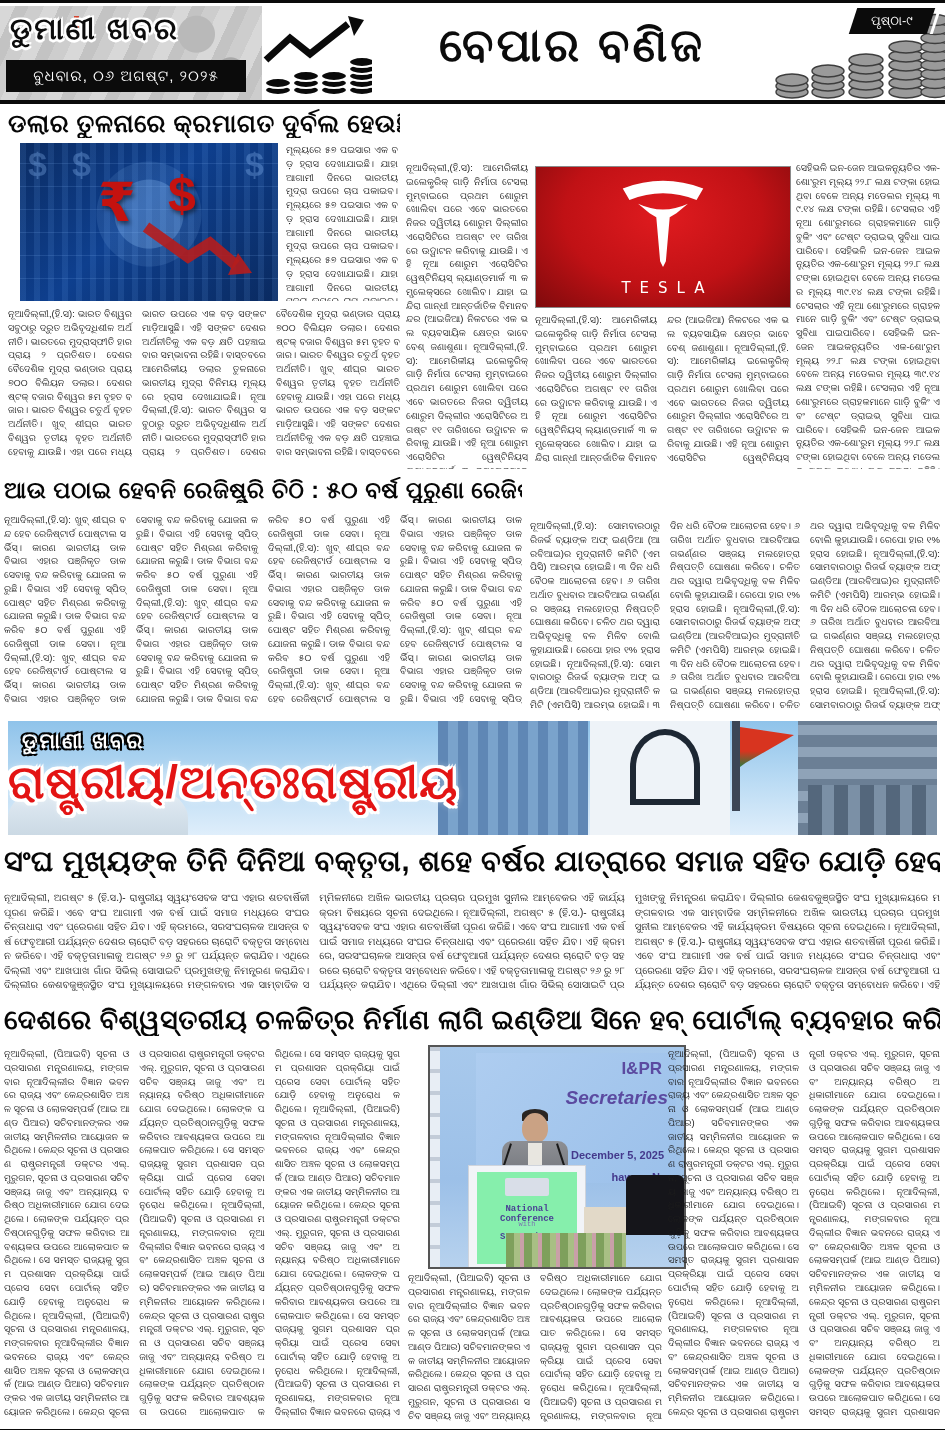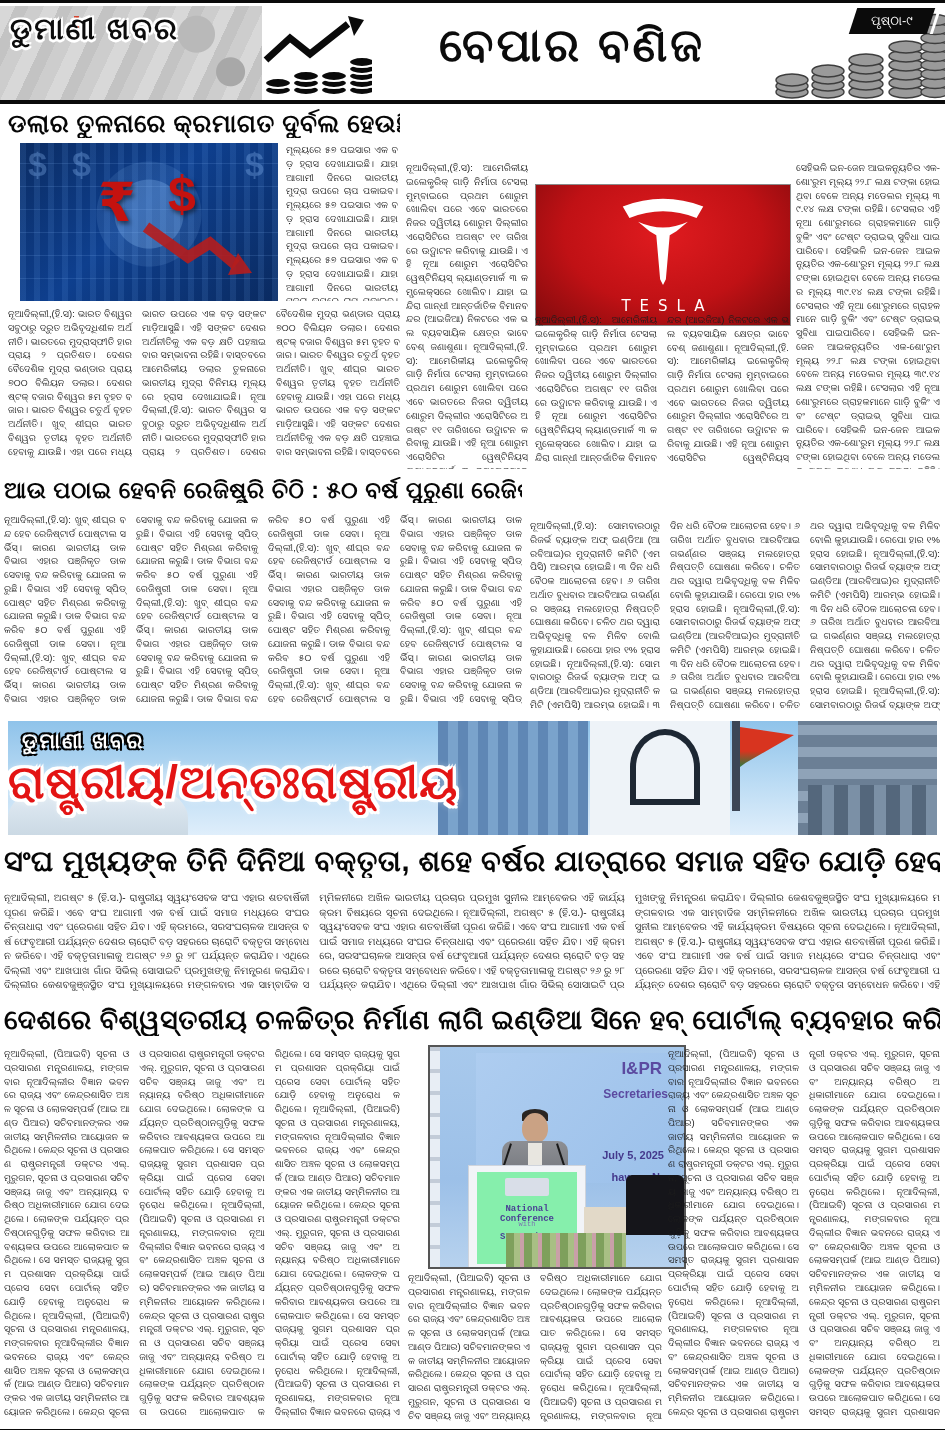--- a/index.html
+++ b/index.html
@@ -45,21 +45,21 @@
       linear-gradient(135deg,#0b2c63 0%,#0e3f8e 45%,#0a2a60 100%);}
   .currency-grid{position:absolute;inset:0;
     background:
       radial-gradient(circle at 50% 45%, rgba(150,200,255,.35) 0 34px, rgba(150,200,255,.12) 35px 52px, transparent 53px),
       repeating-linear-gradient(0deg, transparent 0 22px, rgba(140,190,255,.15) 22px 23px);}
   .cur-sym{position:absolute;font-weight:bold;color:#c4120f;text-shadow:2px 3px 4px rgba(0,0,0,.5);}
   .cur-watermark{position:absolute;font-weight:bold;color:rgba(150,195,255,.30);}
   .cur-arrow{position:absolute;left:120px;top:74px;width:120px;height:74px;}
 
   
-  .tesla-box{position:absolute;left:535px;top:181px;width:254px;height:140px;border:1px solid #8a8a8a;
+  .tesla-box{position:absolute;left:535px;top:163px;width:254px;height:140px;border:1px solid #8a8a8a;
     background:radial-gradient(ellipse at 50% 35%, #e01b1f 0%, #c01115 55%, #7e0a0c 100%);}
   .tesla-T{position:absolute;left:50%;top:8px;transform:translateX(-50%);}
   .tesla-word{position:absolute;left:0;right:0;bottom:10px;text-align:center;color:#fff;
     font-family:"DejaVu Sans",sans-serif;font-size:15px;letter-spacing:9px;text-indent:9px;}
 
   
   .banner{position:absolute;left:8px;top:718px;width:929px;height:114px;overflow:hidden;
     background:linear-gradient(180deg,#8fc3ea 0%,#bcdcf4 55%,#dfeefb 100%);}
   .bnr-block{position:absolute;}
   .banner-logo{position:absolute;left:14px;top:8px;font-size:21px;font-weight:bold;color:#fff;letter-spacing:2px;
@@ -68,21 +68,21 @@
     text-shadow:-3px -3px 0 #fff,3px -3px 0 #fff,-3px 3px 0 #fff,3px 3px 0 #fff,0 -3px 0 #fff,0 3px 0 #fff,-3px 0 0 #fff,3px 0 0 #fff,0 0 8px #fff;}
 
   
   .conf-photo{position:absolute;left:428px;top:1042px;width:254px;height:220px;border:2px solid #555;
     background:linear-gradient(180deg,#a8c9ec 0%,#9cc0e8 60%,#b7d2ee 100%);overflow:hidden;}
   .conf-stripe{position:absolute;left:0;top:0;width:10px;height:100%;
     background:repeating-linear-gradient(0deg,#e8eef5 0 18px,#c3ccd8 18px 22px);}
   .conf-screen{position:absolute;left:46px;top:6px;width:200px;height:130px;
     background:linear-gradient(135deg,#aecdf0 0%,#9bc0ea 100%);}
   .conf-iandpr{position:absolute;right:14px;top:6px;font-size:17px;font-weight:bold;color:#5b4aa0;}
-  .conf-sec{position:absolute;right:8px;top:34px;font-size:12px;font-weight:bold;color:#5b4aa0;}
+  .conf-sec{position:absolute;right:8px;top:34px;font-size:19px;font-weight:bold;color:#5b4aa0;font-style:italic;}
   .conf-date{position:absolute;right:12px;top:96px;font-size:11px;font-weight:bold;color:#44398c;}
   .conf-venue{position:absolute;right:10px;top:118px;font-size:11px;font-weight:bold;color:#44398c;}
   .speaker-head{position:absolute;left:92px;top:66px;width:26px;height:30px;border-radius:50% 50% 46% 46%;background:#caa284;}
   .speaker-hair{position:absolute;left:92px;top:62px;width:26px;height:12px;border-radius:50% 50% 0 0;background:#2a2522;}
   .speaker-body{position:absolute;left:72px;top:94px;width:66px;height:40px;border-radius:10px 10px 0 0;
     background:linear-gradient(180deg,#8d8f94 0%,#72757b 100%);}
   .speaker-shirt{position:absolute;left:98px;top:96px;width:14px;height:22px;background:#e8e6e0;}
   .podium{position:absolute;left:38px;top:118px;width:116px;height:102px;background:#f2f4f8;border:1px solid #cfd4dc;}
   .podium-panel{position:absolute;left:8px;top:6px;width:100px;height:92px;background:#86efac;font-family:Liberation Mono, monospace;}
   .podium-emblem{position:absolute;left:28px;top:6px;width:44px;height:18px;background:#d9dee8;border-radius:2px;}
@@ -100,20 +100,23 @@
 </style>
 </head>
 <body>
 
 <div class="page">
 
   <div class="header">
     <div class="masthead-left">
       <div class="paper-accent"></div>
       <div class="paper-name">ଡୁମାଣୀ ଖବର</div>
+      <div class="date-strip">
+        <span>ବୁଧବାର, ୦୬ ଅଗଷ୍ଟ, ୨୦୨୫</span>
+      </div>
     </div>
 
     <svg class="chart-coins" viewBox="0 0 110 82">
       <polyline points="4,46 28,24 48,40 86,10" fill="none" stroke="#0a0a0a" stroke-width="7"></polyline>
       <polygon points="86,2 102,6 92,22" fill="#0a0a0a"></polygon>
       <g fill="#0a0a0a" stroke="#fff" stroke-width="2">
         <ellipse cx="16" cy="76" rx="13" ry="5"></ellipse>
           <ellipse cx="16" cy="69" rx="13" ry="5"></ellipse>
         <ellipse cx="44" cy="76" rx="13" ry="5"></ellipse>
           <ellipse cx="44" cy="69" rx="13" ry="5"></ellipse>
@@ -231,21 +234,21 @@
   <div class="body-text cols-3" style="left:4px;top:888px;width:936px;height:106px;font-size:10px;">ନୂଆଦିଲ୍ଲୀ, ଅଗଷ୍ଟ ୫ (ହି.ସ.)- ରାଷ୍ଟ୍ରୀୟ ସ୍ୱୟଂସେବକ ସଂଘ ଏହାର ଶତବାର୍ଷିକୀ ପୂରଣ କରିଛି। ଏବେ ସଂଘ ଆଗାମୀ ଏକ ବର୍ଷ ପାଇଁ ସମାଜ ମଧ୍ୟରେ ସଂଘର ଚିନ୍ତାଧାରା ଏବଂ ପ୍ରେରଣା ସହିତ ଯିବ। ଏହି କ୍ରମରେ, ସରସଂଘଚାଳକ ଆସନ୍ତା ବର୍ଷ ଫେବୃଆରୀ ପର୍ଯ୍ୟନ୍ତ ଦେଶର ଚାରୋଟି ବଡ଼ ସହରରେ ଚାରୋଟି ବକ୍ତୃତା ସମ୍ବୋଧନ କରିବେ। ଏହି ବକ୍ତୃତାମାଳାକୁ ଅଗଷ୍ଟ ୨୬ ରୁ ୨୮ ପର୍ଯ୍ୟନ୍ତ କରାଯିବ। ଏଥିରେ ଦିଲ୍ଲୀ ଏବଂ ଆଖପାଖ ଗାଁର ସିଭିଲ୍ ସୋସାଇଟି ପ୍ରମୁଖଙ୍କୁ ନିମନ୍ତ୍ରଣ କରାଯିବ। ଦିଲ୍ଲୀର କେଶବକୁଞ୍ଜସ୍ଥିତ ସଂଘ ମୁଖ୍ୟାଳୟରେ ମଙ୍ଗଳବାର ଏକ ସାମ୍ବାଦିକ ସମ୍ମିଳନୀରେ ଅଖିଳ ଭାରତୀୟ ପ୍ରଚାର ପ୍ରମୁଖ ସୁନୀଲ ଆମ୍ବେକର ଏହି କାର୍ଯ୍ୟକ୍ରମ ବିଷୟରେ ସୂଚନା ଦେଇଥିଲେ। ନୂଆଦିଲ୍ଲୀ, ଅଗଷ୍ଟ ୫ (ହି.ସ.)- ରାଷ୍ଟ୍ରୀୟ ସ୍ୱୟଂସେବକ ସଂଘ ଏହାର ଶତବାର୍ଷିକୀ ପୂରଣ କରିଛି। ଏବେ ସଂଘ ଆଗାମୀ ଏକ ବର୍ଷ ପାଇଁ ସମାଜ ମଧ୍ୟରେ ସଂଘର ଚିନ୍ତାଧାରା ଏବଂ ପ୍ରେରଣା ସହିତ ଯିବ। ଏହି କ୍ରମରେ, ସରସଂଘଚାଳକ ଆସନ୍ତା ବର୍ଷ ଫେବୃଆରୀ ପର୍ଯ୍ୟନ୍ତ ଦେଶର ଚାରୋଟି ବଡ଼ ସହରରେ ଚାରୋଟି ବକ୍ତୃତା ସମ୍ବୋଧନ କରିବେ। ଏହି ବକ୍ତୃତାମାଳାକୁ ଅଗଷ୍ଟ ୨୬ ରୁ ୨୮ ପର୍ଯ୍ୟନ୍ତ କରାଯିବ। ଏଥିରେ ଦିଲ୍ଲୀ ଏବଂ ଆଖପାଖ ଗାଁର ସିଭିଲ୍ ସୋସାଇଟି ପ୍ରମୁଖଙ୍କୁ ନିମନ୍ତ୍ରଣ କରାଯିବ। ଦିଲ୍ଲୀର କେଶବକୁଞ୍ଜସ୍ଥିତ ସଂଘ ମୁଖ୍ୟାଳୟରେ ମଙ୍ଗଳବାର ଏକ ସାମ୍ବାଦିକ ସମ୍ମିଳନୀରେ ଅଖିଳ ଭାରତୀୟ ପ୍ରଚାର ପ୍ରମୁଖ ସୁନୀଲ ଆମ୍ବେକର ଏହି କାର୍ଯ୍ୟକ୍ରମ ବିଷୟରେ ସୂଚନା ଦେଇଥିଲେ। ନୂଆଦିଲ୍ଲୀ, ଅଗଷ୍ଟ ୫ (ହି.ସ.)- ରାଷ୍ଟ୍ରୀୟ ସ୍ୱୟଂସେବକ ସଂଘ ଏହାର ଶତବାର୍ଷିକୀ ପୂରଣ କରିଛି। ଏବେ ସଂଘ ଆଗାମୀ ଏକ ବର୍ଷ ପାଇଁ ସମାଜ ମଧ୍ୟରେ ସଂଘର ଚିନ୍ତାଧାରା ଏବଂ ପ୍ରେରଣା ସହିତ ଯିବ। ଏହି କ୍ରମରେ, ସରସଂଘଚାଳକ ଆସନ୍ତା ବର୍ଷ ଫେବୃଆରୀ ପର୍ଯ୍ୟନ୍ତ ଦେଶର ଚାରୋଟି ବଡ଼ ସହରରେ ଚାରୋଟି ବକ୍ତୃତା ସମ୍ବୋଧନ କରିବେ। ଏହି ବକ୍ତୃତାମାଳାକୁ ଅଗଷ୍ଟ ୨୬ ରୁ ୨୮ ପର୍ଯ୍ୟନ୍ତ କରାଯିବ। ଏଥିରେ ଦିଲ୍ଲୀ ଏବଂ ଆଖପାଖ ଗାଁର ସିଭିଲ୍ ସୋସାଇଟି ପ୍ରମୁଖଙ୍କୁ ନିମନ୍ତ୍ରଣ କରାଯିବ। ଦିଲ୍ଲୀର କେଶବକୁଞ୍ଜସ୍ଥିତ ସଂଘ ମୁଖ୍ୟାଳୟରେ ମଙ୍ଗଳବାର ଏକ ସାମ୍ବାଦିକ ସମ୍ମିଳନୀରେ ଅଖିଳ ଭାରତୀୟ ପ୍ରଚାର ପ୍ରମୁଖ ସୁନୀଲ ଆମ୍ବେକର ଏହି କାର୍ଯ୍ୟକ୍ରମ ବିଷୟରେ ସୂଚନା ଦେଇଥିଲେ। ନୂଆଦିଲ୍ଲୀ, ଅଗଷ୍ଟ ୫ (ହି.ସ.)- ରାଷ୍ଟ୍ରୀୟ ସ୍ୱୟଂସେବକ ସଂଘ ଏହାର ଶତବାର୍ଷିକୀ ପୂରଣ କରିଛି। ଏବେ ସଂଘ ଆଗାମୀ ଏକ ବର୍ଷ ପାଇଁ ସମାଜ ମଧ୍ୟରେ ସଂଘର ଚିନ୍ତାଧାରା ଏବଂ ପ୍ରେରଣା ସହିତ ଯିବ। ଏହି କ୍ରମରେ, ସରସଂଘଚାଳକ ଆସନ୍ତା ବର୍ଷ ଫେବୃଆରୀ ପର୍ଯ୍ୟନ୍ତ ଦେଶର ଚାରୋଟି ବଡ଼ ସହରରେ ଚାରୋଟି ବକ୍ତୃତା ସମ୍ବୋଧନ କରିବେ। ଏହି ବକ୍ତୃତାମାଳାକୁ ଅଗଷ୍ଟ ୨୬ ରୁ ୨୮ ପର୍ଯ୍ୟନ୍ତ କରାଯିବ। ଏଥିରେ ଦିଲ୍ଲୀ ଏବଂ ଆଖପାଖ ଗାଁର ସିଭିଲ୍ ସୋସାଇଟି ପ୍ରମୁଖଙ୍କୁ ନିମନ୍ତ୍ରଣ କରାଯିବ। ଦିଲ୍ଲୀର କେଶବକୁଞ୍ଜସ୍ଥିତ ସଂଘ ମୁଖ୍ୟାଳୟରେ ମଙ୍ଗଳବାର ଏକ ସାମ୍ବାଦିକ ସମ୍ମିଳନୀରେ ଅଖିଳ ଭାରତୀୟ ପ୍ରଚାର ପ୍ରମୁଖ ସୁନୀଲ ଆମ୍ବେକର ଏହି କାର୍ଯ୍ୟକ୍ରମ ବିଷୟରେ ସୂଚନା ଦେଇଥିଲେ।</div>
 
   <div class="headline" style="left:4px;top:1002px;width:936px;font-size:27px;">ଦେଶରେ ବିଶ୍ୱସ୍ତରୀୟ ଚଳଚ୍ଚିତ୍ର ନିର୍ମାଣ ଲାଗି ଇଣ୍ଡିଆ ସିନେ ହବ୍ ପୋର୍ଟାଲ୍ ବ୍ୟବହାର କରିବାକୁ ରାଜ୍ୟମାନଙ୍କୁ ପରାମର୍ଶ</div>
   <div class="body-text cols-3" style="left:4px;top:1044px;width:396px;height:380px;">ନୂଆଦିଲ୍ଲୀ, (ପିଆଇବି) ସୂଚନା ଓ ପ୍ରସାରଣ ମନ୍ତ୍ରଣାଳୟ, ମଙ୍ଗଳବାର ନୂଆଦିଲ୍ଲୀର ବିଜ୍ଞାନ ଭବନରେ ରାଜ୍ୟ ଏବଂ କେନ୍ଦ୍ରଶାସିତ ଅଞ୍ଚଳ ସୂଚନା ଓ ଲୋକସମ୍ପର୍କ (ଆଇ ଆଣ୍ଡ ପିଆର) ସଚିବମାନଙ୍କର ଏକ ଜାତୀୟ ସମ୍ମିଳନୀର ଆୟୋଜନ କରିଥିଲେ। କେନ୍ଦ୍ର ସୂଚନା ଓ ପ୍ରସାରଣ ରାଷ୍ଟ୍ରମନ୍ତ୍ରୀ ଡକ୍ଟର ଏଲ୍. ମୁରୁଗନ, ସୂଚନା ଓ ପ୍ରସାରଣ ସଚିବ ସଞ୍ଜୟ ଜାଜୁ ଏବଂ ଅନ୍ୟାନ୍ୟ ବରିଷ୍ଠ ଅଧିକାରୀମାନେ ଯୋଗ ଦେଇଥିଲେ। ଲୋକଙ୍କ ପର୍ଯ୍ୟନ୍ତ ପ୍ରତିଷ୍ଠାନଗୁଡ଼ିକୁ ସଫଳ କରିବାର ଆବଶ୍ୟକତା ଉପରେ ଆଲୋକପାତ କରିଥିଲେ। ସେ ସମସ୍ତ ରାଜ୍ୟକୁ ସୁଗମ ପ୍ରଶାସନ ପ୍ରକ୍ରିୟା ପାଇଁ ପ୍ରେସ ସେବା ପୋର୍ଟାଲ୍ ସହିତ ଯୋଡ଼ି ହେବାକୁ ଅନୁରୋଧ କରିଥିଲେ। ନୂଆଦିଲ୍ଲୀ, (ପିଆଇବି) ସୂଚନା ଓ ପ୍ରସାରଣ ମନ୍ତ୍ରଣାଳୟ, ମଙ୍ଗଳବାର ନୂଆଦିଲ୍ଲୀର ବିଜ୍ଞାନ ଭବନରେ ରାଜ୍ୟ ଏବଂ କେନ୍ଦ୍ରଶାସିତ ଅଞ୍ଚଳ ସୂଚନା ଓ ଲୋକସମ୍ପର୍କ (ଆଇ ଆଣ୍ଡ ପିଆର) ସଚିବମାନଙ୍କର ଏକ ଜାତୀୟ ସମ୍ମିଳନୀର ଆୟୋଜନ କରିଥିଲେ। କେନ୍ଦ୍ର ସୂଚନା ଓ ପ୍ରସାରଣ ରାଷ୍ଟ୍ରମନ୍ତ୍ରୀ ଡକ୍ଟର ଏଲ୍. ମୁରୁଗନ, ସୂଚନା ଓ ପ୍ରସାରଣ ସଚିବ ସଞ୍ଜୟ ଜାଜୁ ଏବଂ ଅନ୍ୟାନ୍ୟ ବରିଷ୍ଠ ଅଧିକାରୀମାନେ ଯୋଗ ଦେଇଥିଲେ। ଲୋକଙ୍କ ପର୍ଯ୍ୟନ୍ତ ପ୍ରତିଷ୍ଠାନଗୁଡ଼ିକୁ ସଫଳ କରିବାର ଆବଶ୍ୟକତା ଉପରେ ଆଲୋକପାତ କରିଥିଲେ। ସେ ସମସ୍ତ ରାଜ୍ୟକୁ ସୁଗମ ପ୍ରଶାସନ ପ୍ରକ୍ରିୟା ପାଇଁ ପ୍ରେସ ସେବା ପୋର୍ଟାଲ୍ ସହିତ ଯୋଡ଼ି ହେବାକୁ ଅନୁରୋଧ କରିଥିଲେ। ନୂଆଦିଲ୍ଲୀ, (ପିଆଇବି) ସୂଚନା ଓ ପ୍ରସାରଣ ମନ୍ତ୍ରଣାଳୟ, ମଙ୍ଗଳବାର ନୂଆଦିଲ୍ଲୀର ବିଜ୍ଞାନ ଭବନରେ ରାଜ୍ୟ ଏବଂ କେନ୍ଦ୍ରଶାସିତ ଅଞ୍ଚଳ ସୂଚନା ଓ ଲୋକସମ୍ପର୍କ (ଆଇ ଆଣ୍ଡ ପିଆର) ସଚିବମାନଙ୍କର ଏକ ଜାତୀୟ ସମ୍ମିଳନୀର ଆୟୋଜନ କରିଥିଲେ। କେନ୍ଦ୍ର ସୂଚନା ଓ ପ୍ରସାରଣ ରାଷ୍ଟ୍ରମନ୍ତ୍ରୀ ଡକ୍ଟର ଏଲ୍. ମୁରୁଗନ, ସୂଚନା ଓ ପ୍ରସାରଣ ସଚିବ ସଞ୍ଜୟ ଜାଜୁ ଏବଂ ଅନ୍ୟାନ୍ୟ ବରିଷ୍ଠ ଅଧିକାରୀମାନେ ଯୋଗ ଦେଇଥିଲେ। ଲୋକଙ୍କ ପର୍ଯ୍ୟନ୍ତ ପ୍ରତିଷ୍ଠାନଗୁଡ଼ିକୁ ସଫଳ କରିବାର ଆବଶ୍ୟକତା ଉପରେ ଆଲୋକପାତ କରିଥିଲେ। ସେ ସମସ୍ତ ରାଜ୍ୟକୁ ସୁଗମ ପ୍ରଶାସନ ପ୍ରକ୍ରିୟା ପାଇଁ ପ୍ରେସ ସେବା ପୋର୍ଟାଲ୍ ସହିତ ଯୋଡ଼ି ହେବାକୁ ଅନୁରୋଧ କରିଥିଲେ। ନୂଆଦିଲ୍ଲୀ, (ପିଆଇବି) ସୂଚନା ଓ ପ୍ରସାରଣ ମନ୍ତ୍ରଣାଳୟ, ମଙ୍ଗଳବାର ନୂଆଦିଲ୍ଲୀର ବିଜ୍ଞାନ ଭବନରେ ରାଜ୍ୟ ଏବଂ କେନ୍ଦ୍ରଶାସିତ ଅଞ୍ଚଳ ସୂଚନା ଓ ଲୋକସମ୍ପର୍କ (ଆଇ ଆଣ୍ଡ ପିଆର) ସଚିବମାନଙ୍କର ଏକ ଜାତୀୟ ସମ୍ମିଳନୀର ଆୟୋଜନ କରିଥିଲେ। କେନ୍ଦ୍ର ସୂଚନା ଓ ପ୍ରସାରଣ ରାଷ୍ଟ୍ରମନ୍ତ୍ରୀ ଡକ୍ଟର ଏଲ୍. ମୁରୁଗନ, ସୂଚନା ଓ ପ୍ରସାରଣ ସଚିବ ସଞ୍ଜୟ ଜାଜୁ ଏବଂ ଅନ୍ୟାନ୍ୟ ବରିଷ୍ଠ ଅଧିକାରୀମାନେ ଯୋଗ ଦେଇଥିଲେ। ଲୋକଙ୍କ ପର୍ଯ୍ୟନ୍ତ ପ୍ରତିଷ୍ଠାନଗୁଡ଼ିକୁ ସଫଳ କରିବାର ଆବଶ୍ୟକତା ଉପରେ ଆଲୋକପାତ କରିଥିଲେ। ସେ ସମସ୍ତ ରାଜ୍ୟକୁ ସୁଗମ ପ୍ରଶାସନ ପ୍ରକ୍ରିୟା ପାଇଁ ପ୍ରେସ ସେବା ପୋର୍ଟାଲ୍ ସହିତ ଯୋଡ଼ି ହେବାକୁ ଅନୁରୋଧ କରିଥିଲେ। ନୂଆଦିଲ୍ଲୀ, (ପିଆଇବି) ସୂଚନା ଓ ପ୍ରସାରଣ ମନ୍ତ୍ରଣାଳୟ, ମଙ୍ଗଳବାର ନୂଆଦିଲ୍ଲୀର ବିଜ୍ଞାନ ଭବନରେ ରାଜ୍ୟ ଏବଂ କେନ୍ଦ୍ରଶାସିତ ଅଞ୍ଚଳ ସୂଚନା ଓ ଲୋକସମ୍ପର୍କ (ଆଇ ଆଣ୍ଡ ପିଆର) ସଚିବମାନଙ୍କର ଏକ ଜାତୀୟ ସମ୍ମିଳନୀର ଆୟୋଜନ କରିଥିଲେ। କେନ୍ଦ୍ର ସୂଚନା ଓ ପ୍ରସାରଣ ରାଷ୍ଟ୍ରମନ୍ତ୍ରୀ ଡକ୍ଟର ଏଲ୍. ମୁରୁଗନ, ସୂଚନା ଓ ପ୍ରସାରଣ ସଚିବ ସଞ୍ଜୟ ଜାଜୁ ଏବଂ ଅନ୍ୟାନ୍ୟ ବରିଷ୍ଠ ଅଧିକାରୀମାନେ ଯୋଗ ଦେଇଥିଲେ। ଲୋକଙ୍କ ପର୍ଯ୍ୟନ୍ତ ପ୍ରତିଷ୍ଠାନଗୁଡ଼ିକୁ ସଫଳ କରିବାର ଆବଶ୍ୟକତା ଉପରେ ଆଲୋକପାତ କରିଥିଲେ। ସେ ସମସ୍ତ ରାଜ୍ୟକୁ ସୁଗମ ପ୍ରଶାସନ ପ୍ରକ୍ରିୟା ପାଇଁ ପ୍ରେସ ସେବା ପୋର୍ଟାଲ୍ ସହିତ ଯୋଡ଼ି ହେବାକୁ ଅନୁରୋଧ କରିଥିଲେ। ନୂଆଦିଲ୍ଲୀ, (ପିଆଇବି) ସୂଚନା ଓ ପ୍ରସାରଣ ମନ୍ତ୍ରଣାଳୟ, ମଙ୍ଗଳବାର ନୂଆଦିଲ୍ଲୀର ବିଜ୍ଞାନ ଭବନରେ ରାଜ୍ୟ ଏବଂ କେନ୍ଦ୍ରଶାସିତ ଅଞ୍ଚଳ ସୂଚନା ଓ ଲୋକସମ୍ପର୍କ (ଆଇ ଆଣ୍ଡ ପିଆର) ସଚିବମାନଙ୍କର ଏକ ଜାତୀୟ ସମ୍ମିଳନୀର ଆୟୋଜନ କରିଥିଲେ। କେନ୍ଦ୍ର ସୂଚନା ଓ ପ୍ରସାରଣ ରାଷ୍ଟ୍ରମନ୍ତ୍ରୀ ଡକ୍ଟର ଏଲ୍. ମୁରୁଗନ, ସୂଚନା ଓ ପ୍ରସାରଣ ସଚିବ ସଞ୍ଜୟ ଜାଜୁ ଏବଂ ଅନ୍ୟାନ୍ୟ ବରିଷ୍ଠ ଅଧିକାରୀମାନେ ଯୋଗ ଦେଇଥିଲେ। ଲୋକଙ୍କ ପର୍ଯ୍ୟନ୍ତ ପ୍ରତିଷ୍ଠାନଗୁଡ଼ିକୁ ସଫଳ କରିବାର ଆବଶ୍ୟକତା ଉପରେ ଆଲୋକପାତ କରିଥିଲେ। ସେ ସମସ୍ତ ରାଜ୍ୟକୁ ସୁଗମ ପ୍ରଶାସନ ପ୍ରକ୍ରିୟା ପାଇଁ ପ୍ରେସ ସେବା ପୋର୍ଟାଲ୍ ସହିତ ଯୋଡ଼ି ହେବାକୁ ଅନୁରୋଧ କରିଥିଲେ।</div>
 
   <div class="conf-photo">
     <div class="conf-stripe"></div>
     <div class="conf-screen">
       <div class="conf-iandpr">I&amp;PR</div>
       <div class="conf-sec">Secretaries</div>
-      <div class="conf-date">July 5, 2025</div>
+      <div class="conf-date">December 5, 2025</div>
       <div class="conf-venue">hawan, Ne</div>
     </div>
     <div class="speaker-hair"></div>
     <div class="speaker-head"></div>
     <div class="speaker-body"></div>
     <div class="speaker-shirt"></div>
     <div class="mic" style="left:76px;top:96px;"></div>
     <div class="mic" style="left:130px;top:96px;transform:rotate(-18deg);"></div>
     <div class="podium">
       <div class="podium-panel">

